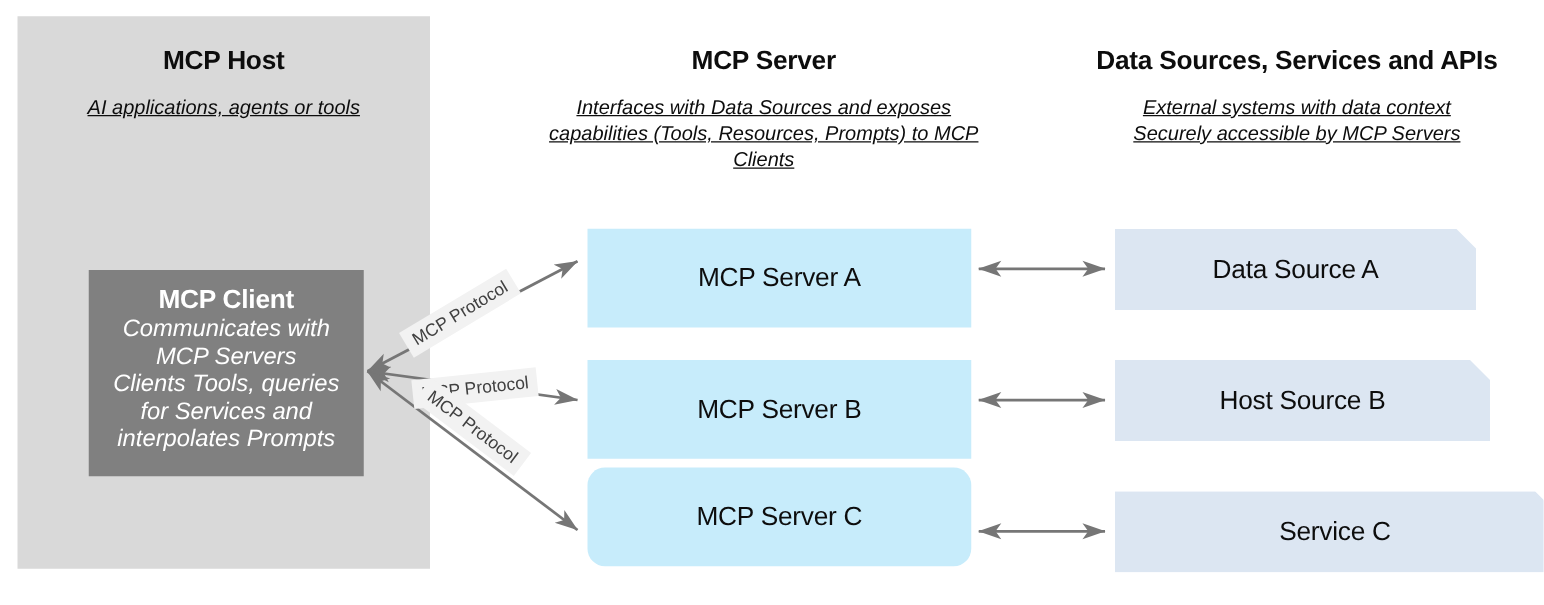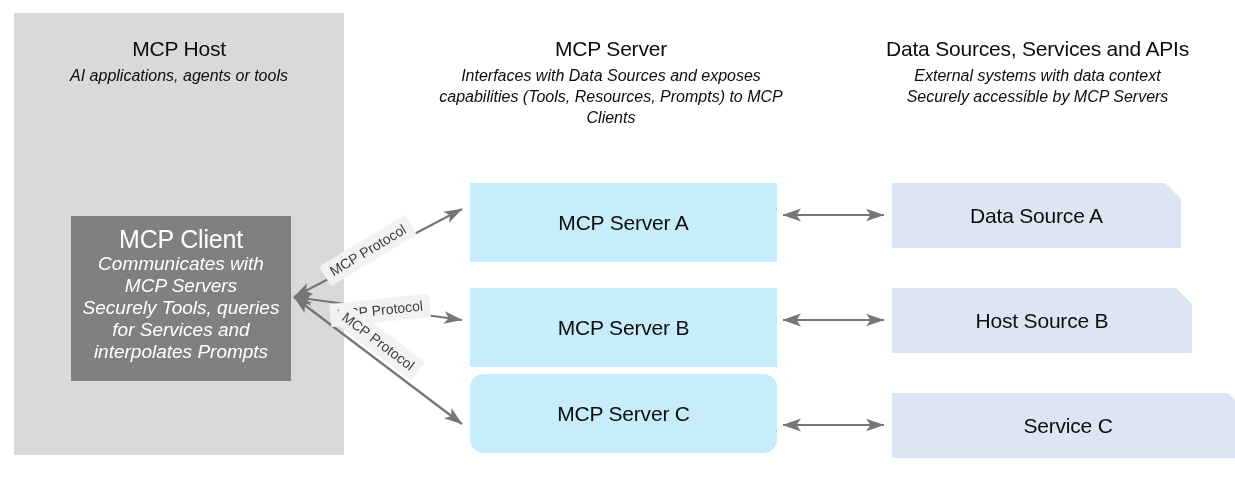--- a/index.html
+++ b/index.html
@@ -29,54 +29,55 @@
     background: #d9d9d9;
   }
 
   
   .col-head {
     position: absolute;
     text-align: center;
   }
   .col-title {
     font-size: 21px;
-    font-weight: normal;
+    font-weight: bold;
     letter-spacing: -0.2px;
     line-height: 26px;
     color: #0d0d0d;
     white-space: nowrap;
   }
   .col-sub {
     font-size: 16px;
     font-style: italic;
     line-height: 21px;
     color: #0d0d0d;
-    margin-top: 3px;
+    margin-top: 14px;
+    text-decoration: underline;
   }
 
   #head-host  { left: 14px;  top: 36px;  width: 330px; }
   #head-srv   { left: 436px; top: 36px;  width: 350px; }
   #head-ds    { left: 845px; top: 36px;  width: 385px; }
 
   
   .client-box {
     position: absolute;
     left: 71px;
     top: 216px;
     width: 220px;
     height: 165px;
     background: #808080;
     color: #ffffff;
     text-align: center;
     box-sizing: border-box;
     padding-top: 10px;
   }
   .client-title {
-    font-size: 25px;
-    font-weight: normal;
+    font-size: 21px;
+    font-weight: bold;
     line-height: 27px;
     letter-spacing: -0.2px;
   }
   .client-sub {
     font-size: 19px;
     font-style: italic;
     line-height: 22px;
     padding: 0 6px;
   }
 
@@ -162,21 +163,21 @@
       <div>External systems with data context</div>
       <div>Securely accessible by MCP Servers</div>
     </div>
   </div>
 
   <div class="client-box">
     <div class="client-title">MCP Client</div>
     <div class="client-sub">
       <div>Communicates with</div>
       <div>MCP Servers</div>
-      <div>Securely Tools, queries</div>
+      <div>Clients Tools, queries</div>
       <div>for Services and</div>
       <div>interpolates Prompts</div>
     </div>
   </div>
 
   <div class="server-box" id="server-a">MCP Server A</div>
   <div class="server-box" id="server-b">MCP Server B</div>
   <div class="server-box" id="server-c">MCP Server C</div>
 
   <div class="ds-box" id="ds-a">Data Source A</div>

